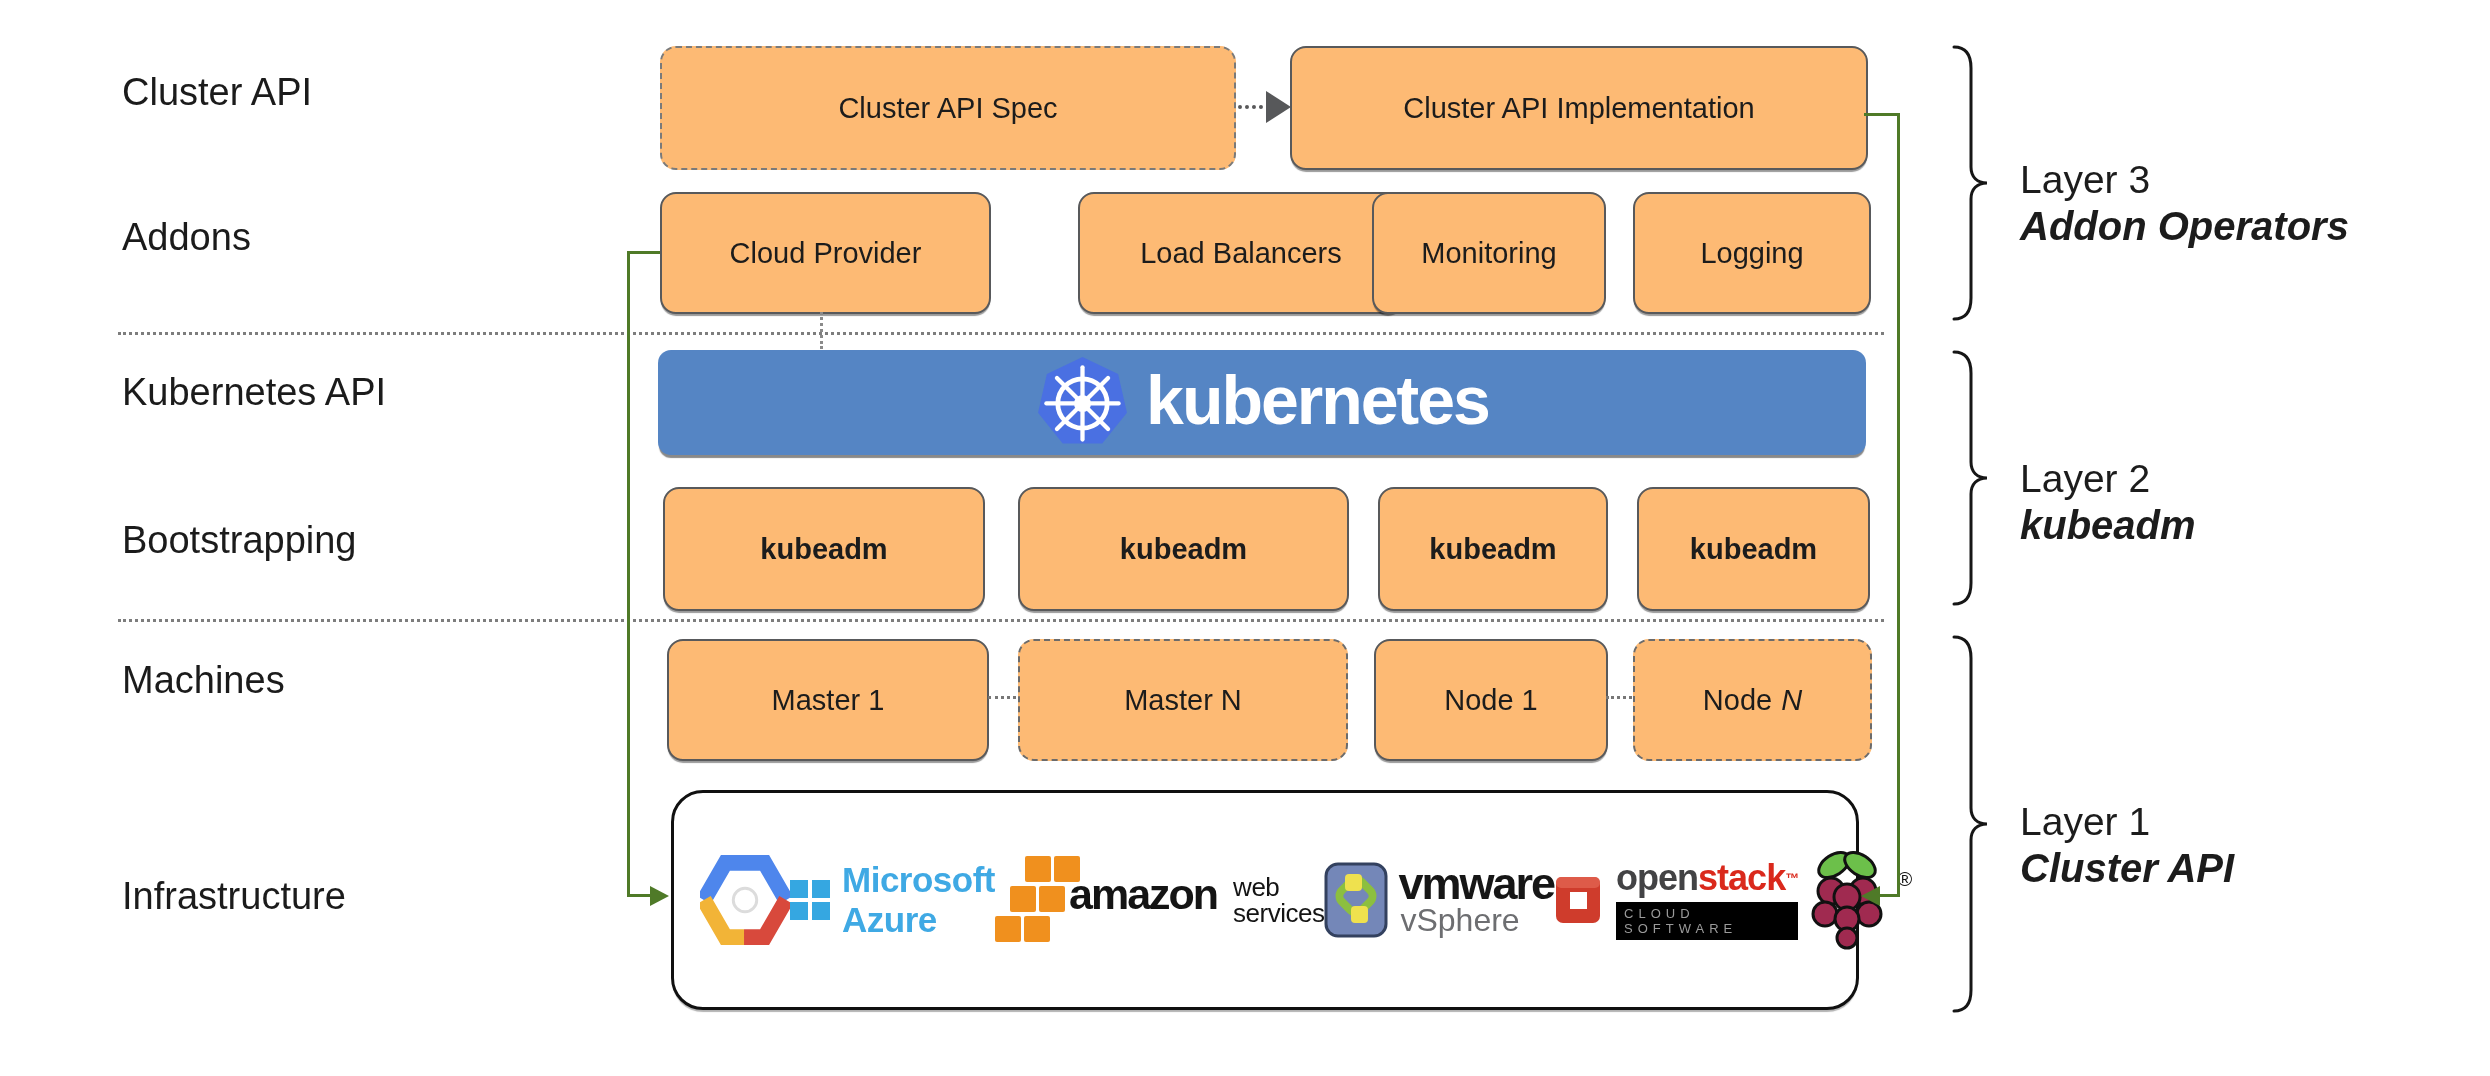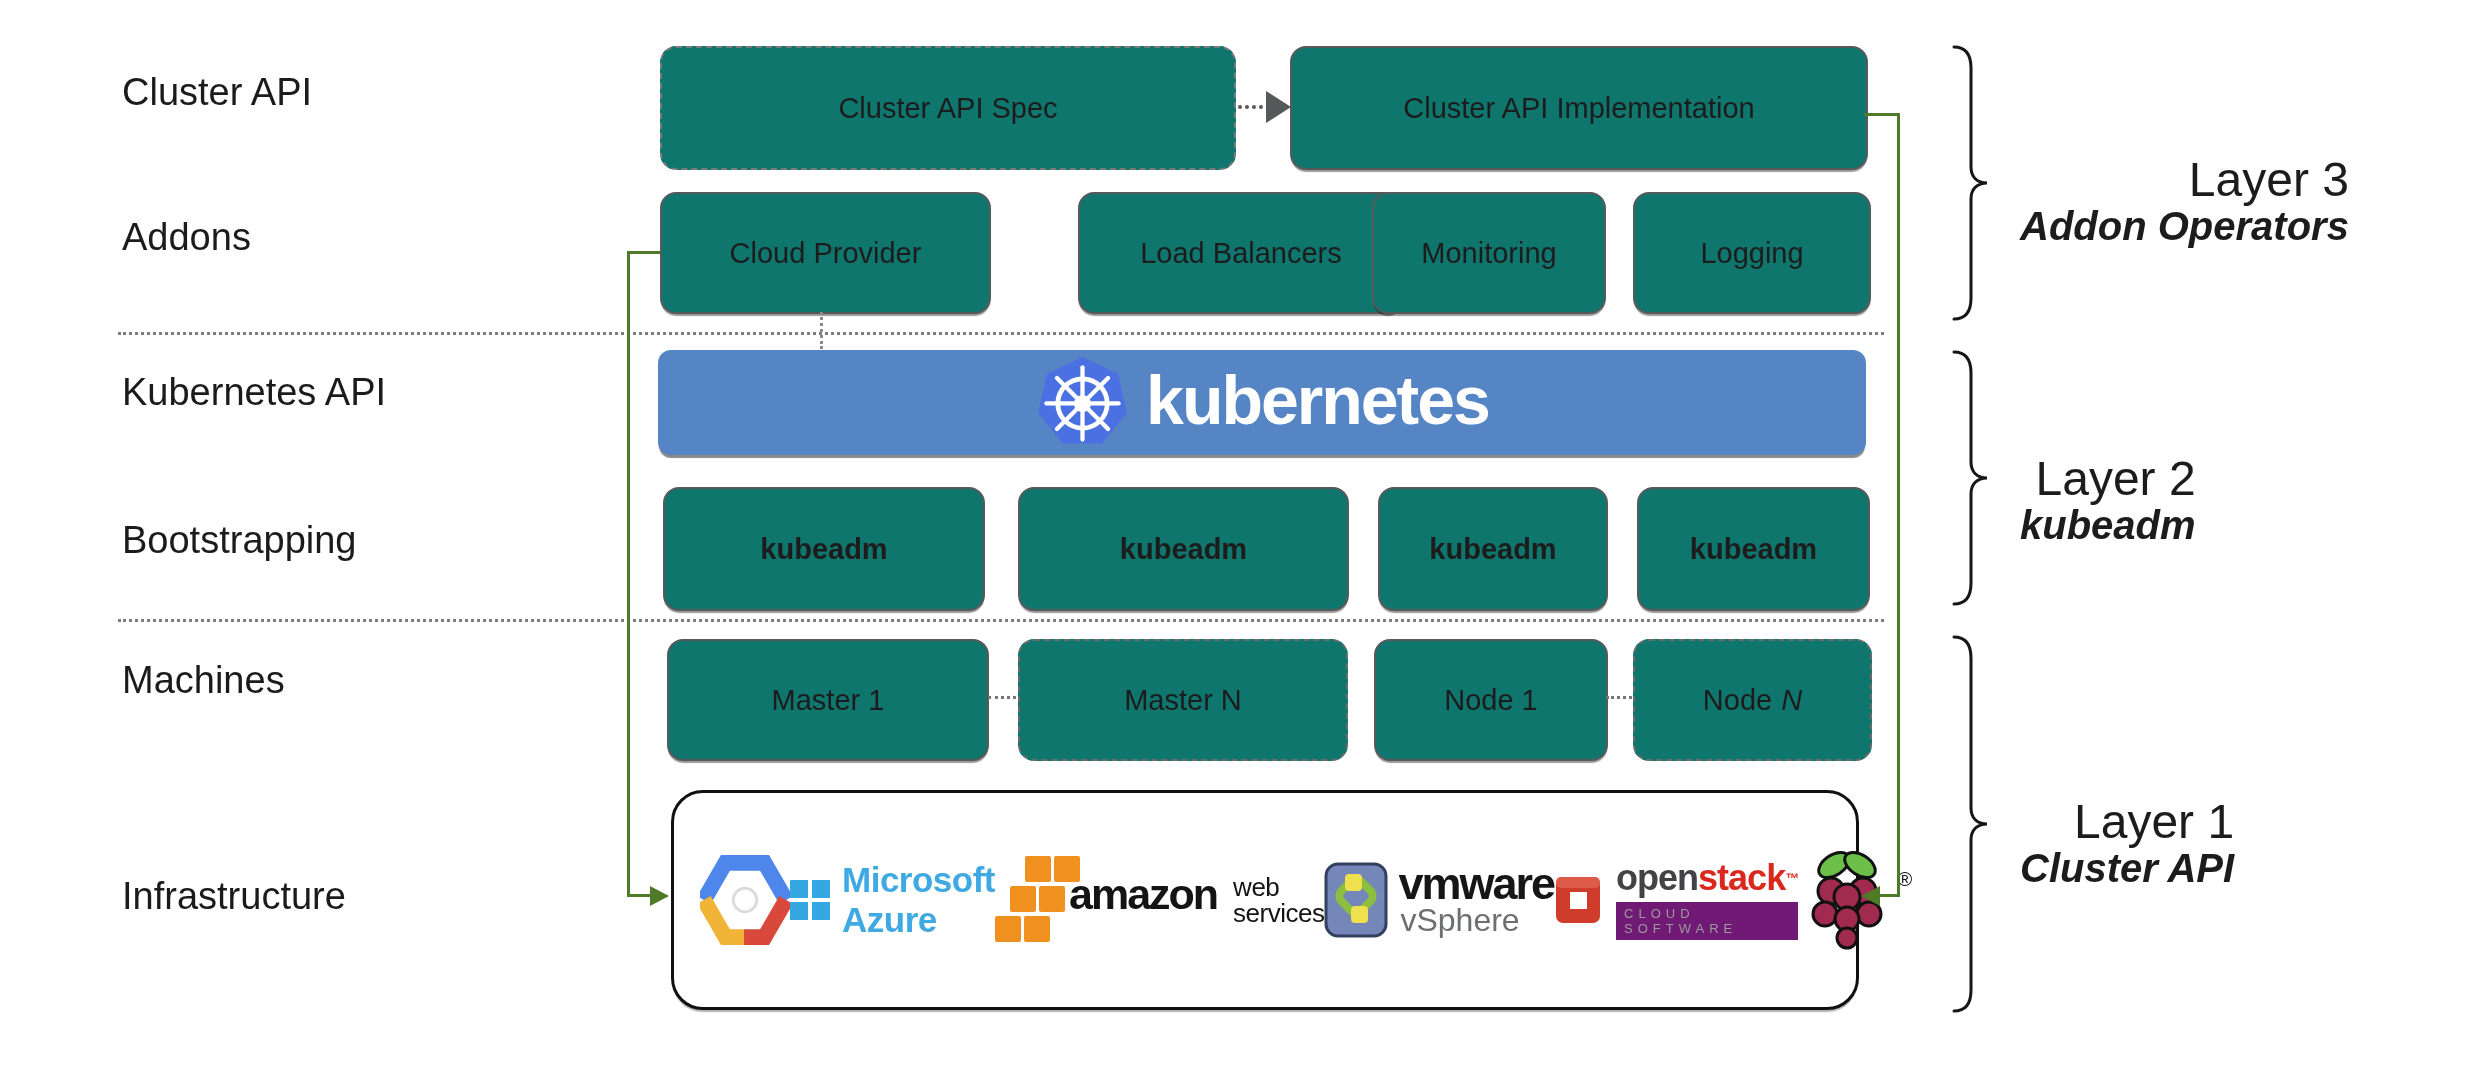--- a/index.html
+++ b/index.html
@@ -2,21 +2,21 @@
 <html style="--banner-blue: #5585C4; --k8s-logo-blue: #4A70E2; --connector-green: #4F7A28; --azure-blue: #3FA9E4; --aws-orange: #F0901E; --openstack-red: #DA291C; --vmware-text-gray: #6D6E71; --raspberry-crimson: #A02A50; --leaf-green: #6CC04A; --box-border-gray: #58595B;"><head>
 <meta charset="utf-8">
 <style>
   html,body{margin:0;padding:0;background:#ffffff;}
   body{width:2490px;height:1076px;position:relative;overflow:hidden;
        font-family:"Liberation Sans",sans-serif;color:#1c1c1c;}
   .abs{position:absolute;}
   
   .row-label{position:absolute;left:122px;font-size:38px;line-height:42px;color:#1b1b1b;white-space:nowrap;}
   
-  .box{position:absolute;background:#0f766e;border:2.5px solid #58595b;border-radius:16px;
+  .box{position:absolute;background:#fdba74;border:2.5px solid #58595b;border-radius:16px;
        display:flex;align-items:center;justify-content:center;
        font-size:29px;color:#1c1c1c;box-shadow:0 3px 1px -1px rgba(0,0,0,.40);}
   .box.dashed{border:2.5px dashed #7a7a7a;box-shadow:none;}
   .box.fine-dash{border:2.5px dashed #6b6b6b;box-shadow:none;}
   .box.bold-text{font-weight:bold;}
   .suffix-italic{font-style:italic;margin-left:9px;}
   
   .banner{position:absolute;left:658px;top:350px;width:1208px;height:105px;border-radius:13px;
           background:var(--banner-blue,#5585C4);display:flex;align-items:center;justify-content:center;
           gap:16px;box-shadow:0 4px 1px -1px rgba(40,40,40,.55);}
@@ -28,39 +28,39 @@
   
   .gl{position:absolute;background:var(--connector-green,#4F7A28);}
   .tri-right{position:absolute;width:0;height:0;border-top:10px solid transparent;border-bottom:10px solid transparent;
              border-left:19px solid var(--connector-green,#4F7A28);}
   .tri-left{position:absolute;width:0;height:0;border-top:10px solid transparent;border-bottom:10px solid transparent;
             border-right:19px solid var(--connector-green,#4F7A28);}
   .tri-gray-right{position:absolute;width:0;height:0;border-top:16px solid transparent;border-bottom:16px solid transparent;
             border-left:25px solid #57585a;}
   
   .layer-label{position:absolute;left:2020px;white-space:nowrap;}
-  .layer-label .t1{font-size:48px;line-height:47px;text-align:right;}
+  .layer-label .t1{font-size:39px;line-height:47px;}
   .layer-label .t2{font-size:40px;line-height:47px;font-weight:bold;font-style:italic;}
   
   .infra{position:absolute;left:671px;top:790px;width:1188px;height:220px;background:#fff;
          border:3.5px solid #101010;border-radius:32px;box-shadow:0 3px 1px -1px rgba(0,0,0,.3);
          display:flex;align-items:center;justify-content:space-between;padding:0 26px;box-sizing:border-box;}
   .logo{display:flex;align-items:center;}
   .azure-text{font-size:35px;font-weight:bold;color:var(--azure-blue,#3FA9E4);margin-left:12px;letter-spacing:-0.5px;}
   .aws-text{margin-left:-14px;display:flex;flex-direction:row;align-items:flex-start;}
   .aws-line1{font-size:43px;font-weight:bold;letter-spacing:-2px;color:#141414;line-height:40px;}
   .aws-line2{font-size:26px;color:#141414;letter-spacing:-0.5px;line-height:26px;margin-left:16px;}
   .vmw-text{margin-left:10px;display:flex;flex-direction:column;align-items:flex-start;}
   .vmw-line1{font-size:45px;font-weight:bold;letter-spacing:-2px;color:#161616;line-height:40px;}
   .vmw-line2{font-size:32px;color:var(--vmware-text-gray,#6D6E71);line-height:32px;margin-left:2px;}
   .os-text{margin-left:12px;display:flex;flex-direction:column;align-items:flex-start;}
   .os-line1{font-size:36px;font-weight:bold;letter-spacing:-1px;line-height:34px;color:#434345;}
   .os-stack{color:var(--openstack-red,#DA291C);}
   .os-tm{font-size:14px;vertical-align:top;color:var(--openstack-red,#DA291C);}
-  .os-line2{font-size:13px;letter-spacing:5px;color:#9b9b9b;background:#701a75;padding:4px 8px;margin-top:7px;}
+  .os-line2{font-size:13px;letter-spacing:5px;color:#9b9b9b;background:#000000;padding:4px 8px;margin-top:7px;}
   .raspi{position:relative;}
   .raspi-reg{position:absolute;right:-16px;top:22px;font-size:20px;color:#111;}
   svg{display:block;}
 </style>
 </head>
 <body>
 
 <div class="row-label" style="top:71px;">Cluster API</div>
 <div class="row-label" style="top:216px;">Addons</div>
 <div class="row-label" style="top:371px;">Kubernetes API</div>

